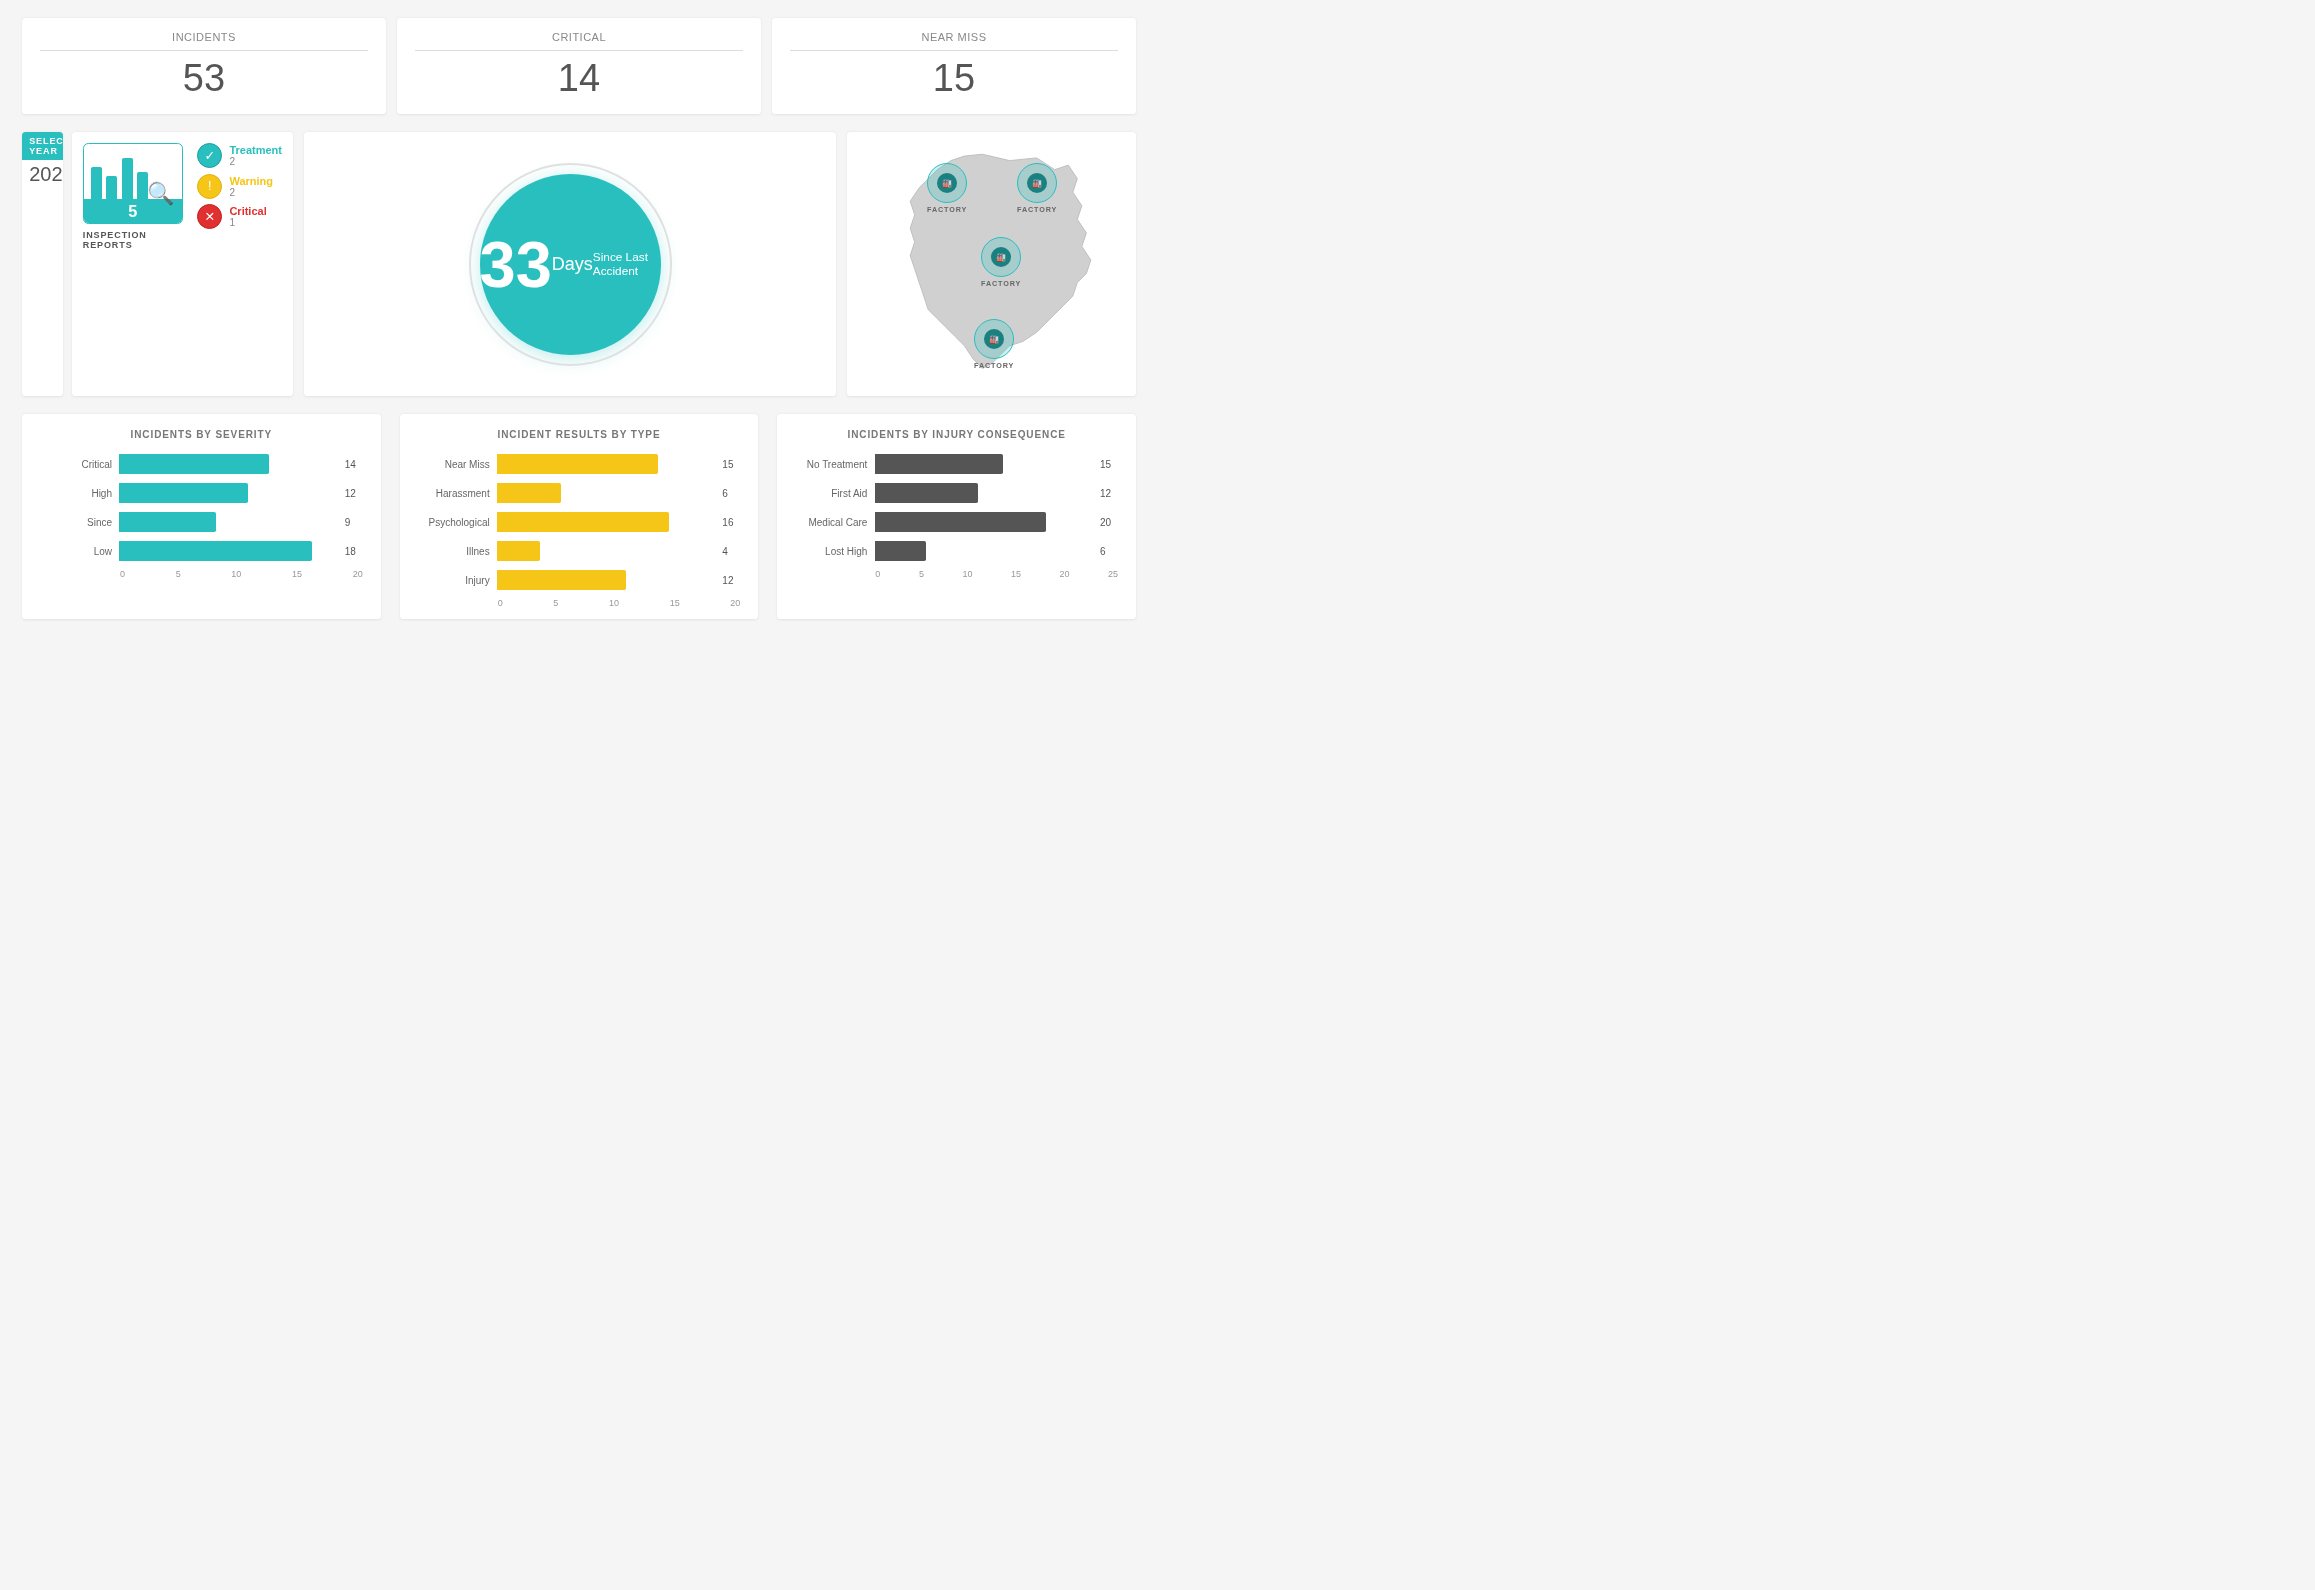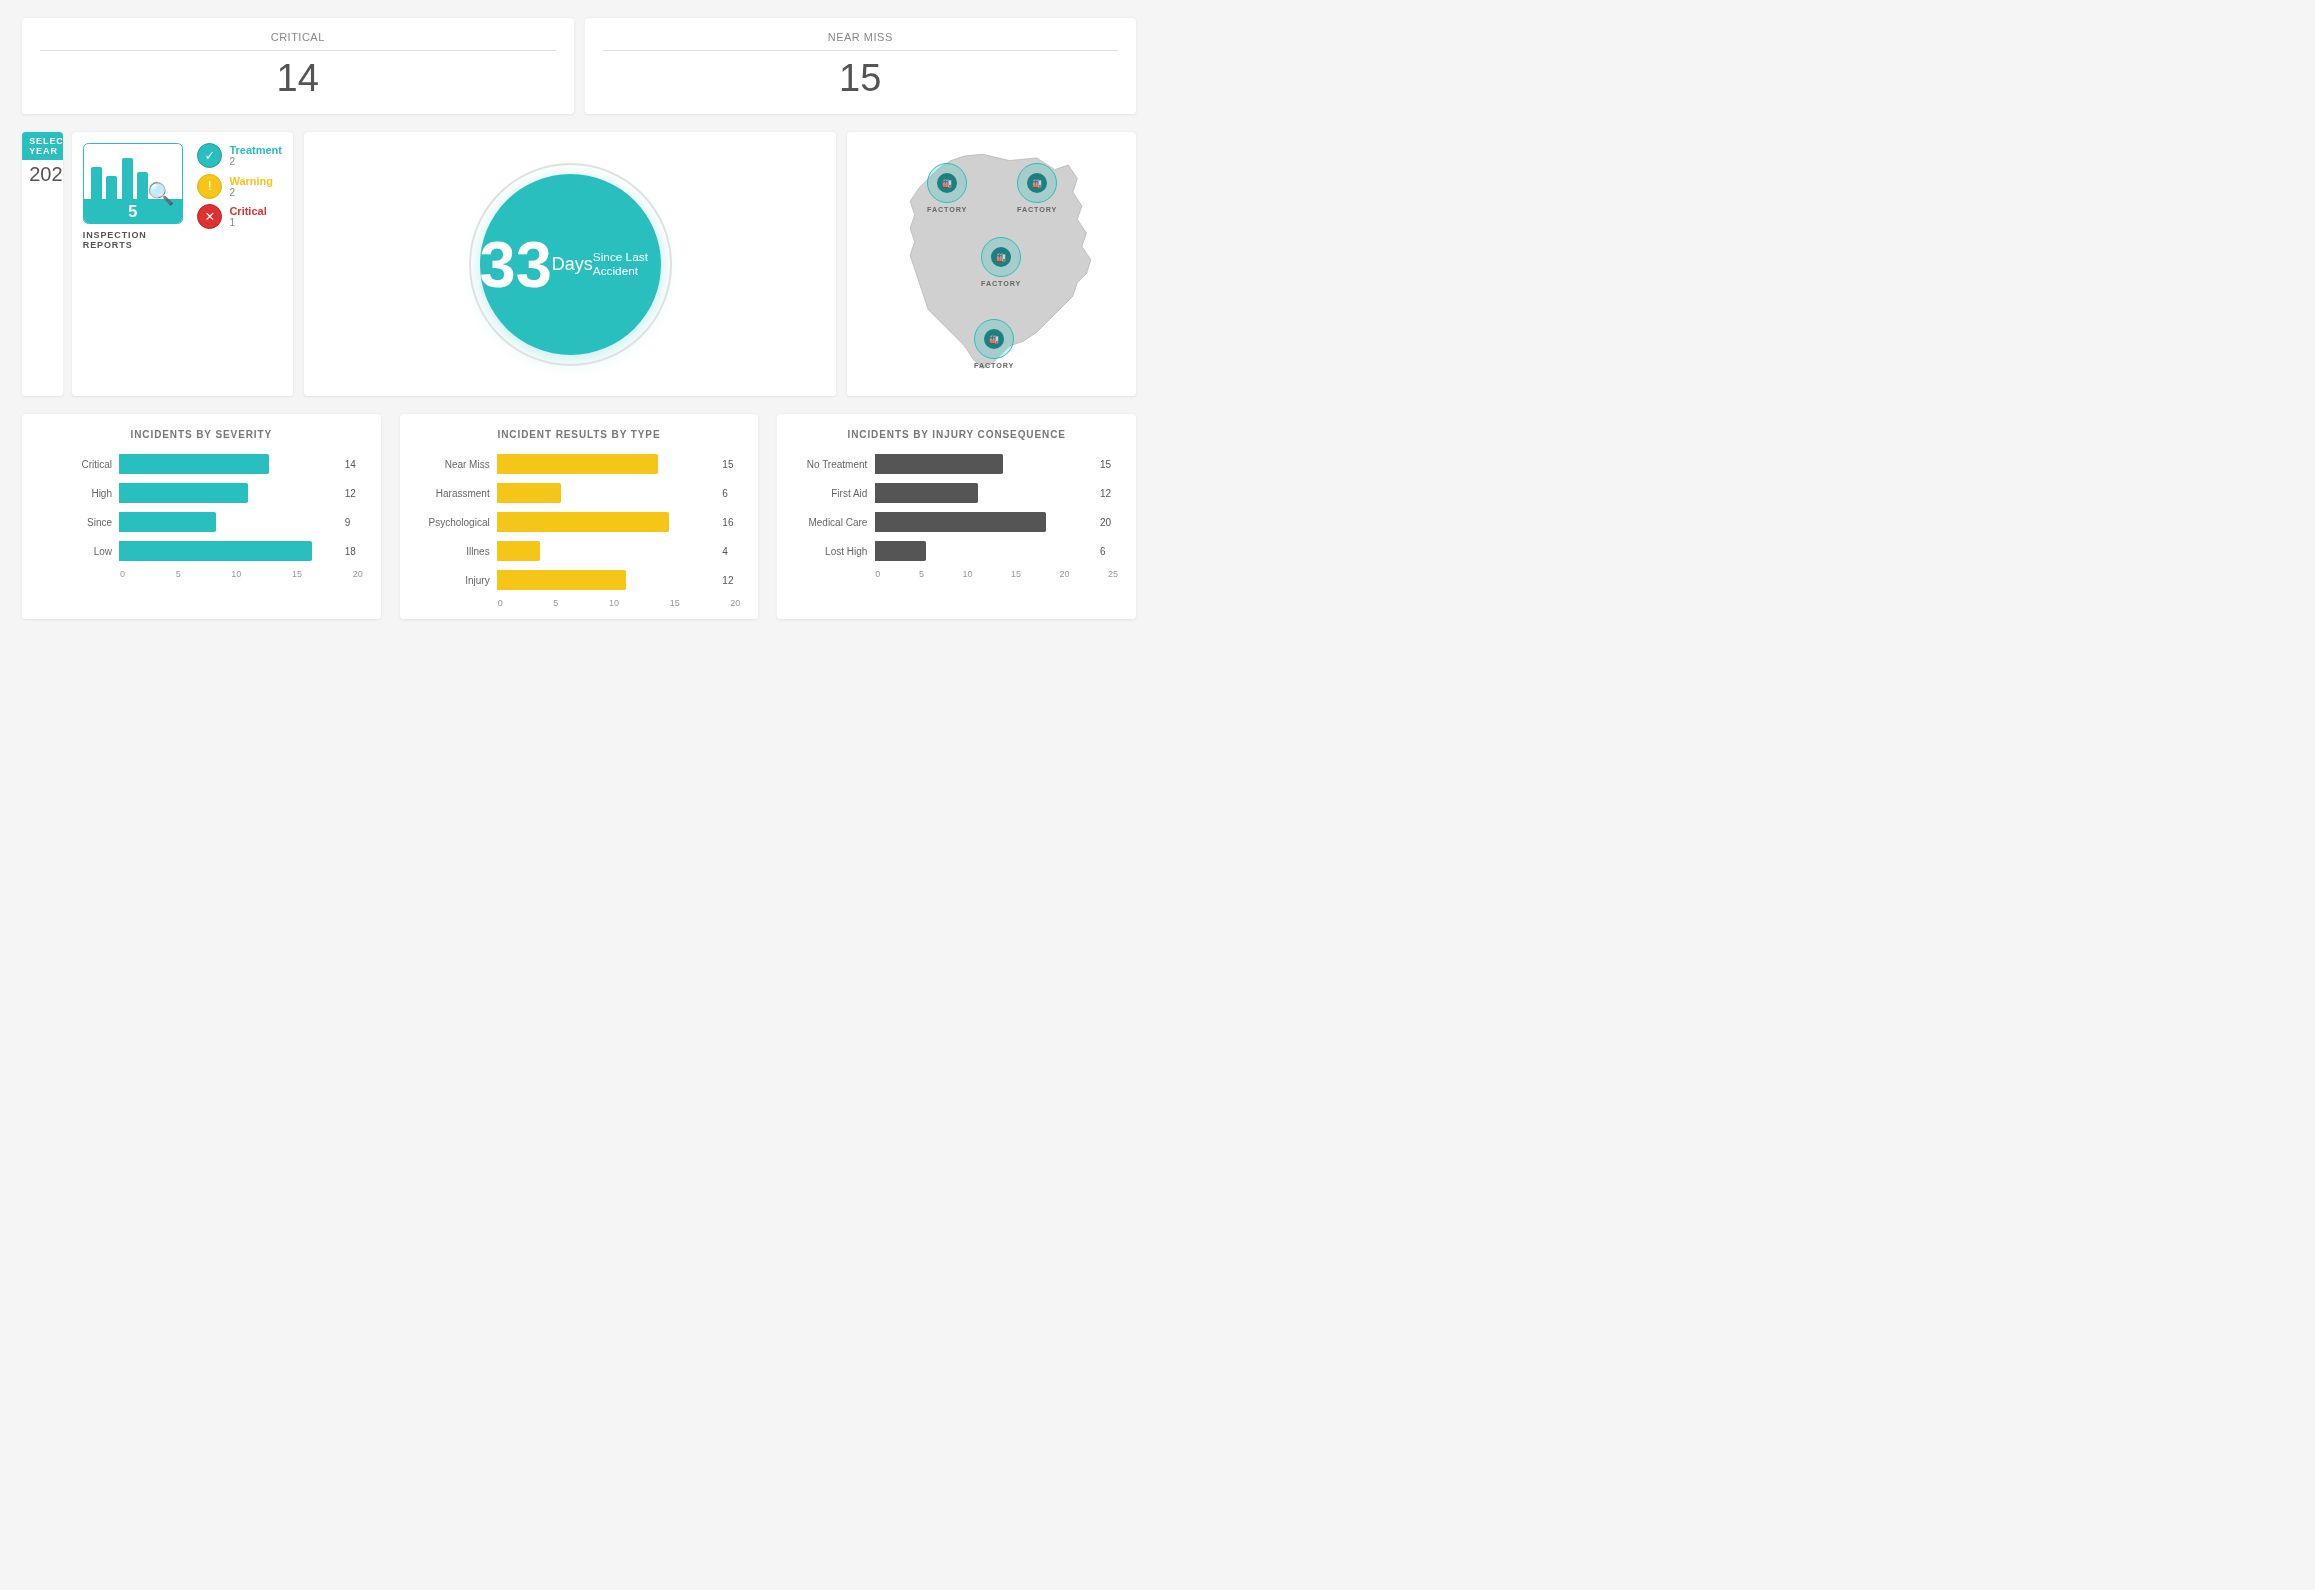--- a/index.html
+++ b/index.html
@@ -380,20 +380,25 @@
       font-size: 9px;
       color: #999;
     }
   </style>
 </head>
 <body>
 
 <div class="dashboard">
 
   <div class="kpi-row">
+  <div class="kpi-card">
+      <div class="kpi-label">Incidents</div>
+      <div class="kpi-value">53</div>
+
+    </div>
       <div class="kpi-card">
       <div class="kpi-label">Critical</div>
       <div class="kpi-value">14</div>
 
     </div>
       <div class="kpi-card">
       <div class="kpi-label">Near Miss</div>
       <div class="kpi-value">15</div>
 
     </div>

